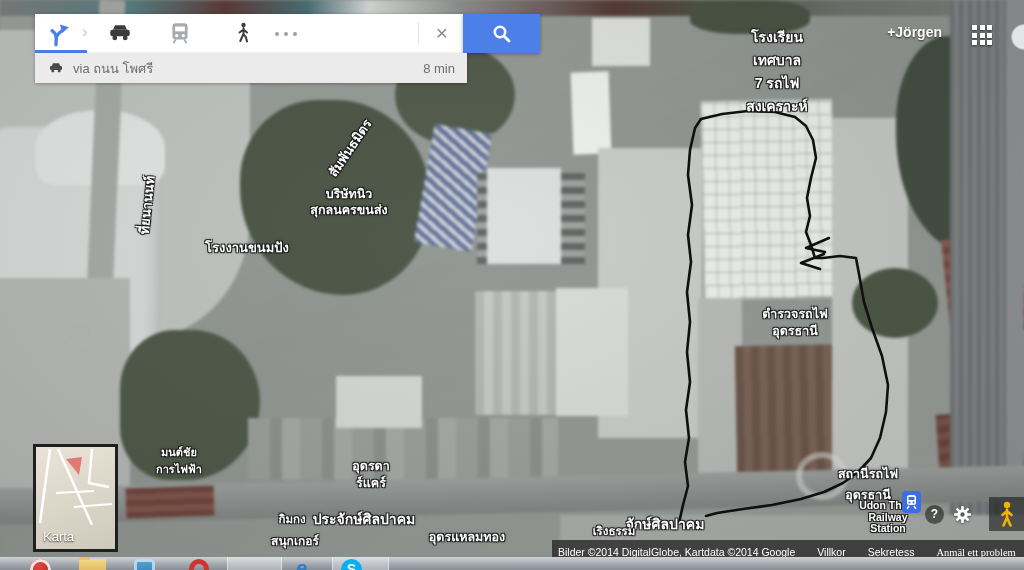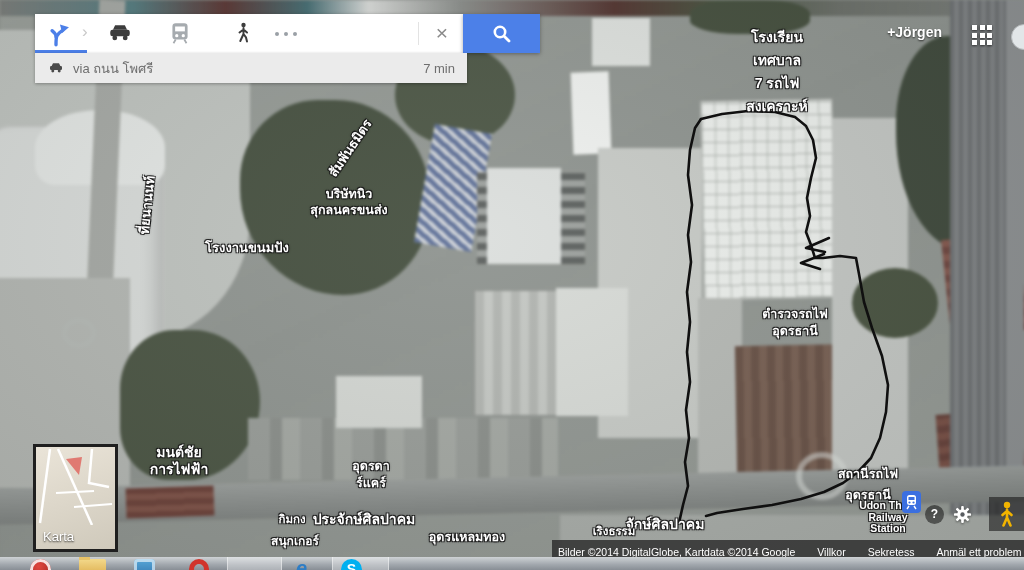--- a/index.html
+++ b/index.html
@@ -60,21 +60,21 @@
             filter:drop-shadow(0 1px 1px rgba(0,0,0,.5));}
   .pegman{position:absolute;left:989px;top:497px;width:35px;height:34px;background:rgba(25,25,25,.6);
           display:flex;align-items:center;justify-content:center;cursor:grab;}
   
   .glogo{position:absolute;left:551px;top:503px;color:#fff;font-family:"Liberation Serif",serif;
          font-weight:bold;font-size:27px;letter-spacing:.5px;text-shadow:0 1px 3px rgba(0,0,0,.8);cursor:pointer;}
   .attrib{position:absolute;left:552px;top:540px;width:472px;height:24px;background:rgba(40,40,40,.8);
           display:flex;align-items:center;font-size:10.5px;color:#fff;white-space:nowrap;}
   .attrib .copy{padding-left:6px;margin-right:auto;}
   .attrib .lnk{margin-left:22px;cursor:pointer;}
-  .attrib .lnk:last-child{margin-right:16px;}
+  .attrib .lnk:last-child{margin-right:16px;font-family:Liberation Serif, serif;}
   
   .taskbar{position:absolute;left:0;top:557px;width:1024px;height:13px;overflow:hidden;
            background:linear-gradient(180deg,#ced2d5,#a0a6ac 60%,#888e95);}
   .slot{position:absolute;top:0;height:13px;background:rgba(255,255,255,.32);
         border-left:1px solid rgba(255,255,255,.45);border-right:1px solid rgba(255,255,255,.45);}
   .ticon{position:absolute;top:2px;cursor:pointer;}
   .t-red{width:21px;height:21px;border-radius:50%;background:radial-gradient(circle at 40% 35%,#e04840,#9c1f1c);
          box-shadow:inset 0 0 0 3px rgba(255,255,255,.85);}
   .t-folder{width:27px;height:15px;background:linear-gradient(#f3d98b,#dfb254);border-radius:2px;position:relative;}
   .t-folder:before{content:"";position:absolute;left:0;top:-3px;width:11px;height:4px;
@@ -151,21 +151,21 @@
         <div class="map-label" style="left: 350px; top: 148px; font-size: 13px; transform: translate(-50%, -50%) rotate(-56deg);">
           <div>สัมพันธมิตร</div>
         </div>
         <div class="map-label" style="left: 349px; top: 202px; font-size: 12.5px; line-height: 16px; transform: translate(-50%, -50%);">
           <div>บริษัทนิว</div>
           <div>สุกลนครขนส่ง</div>
         </div>
         <div class="map-label" style="left: 247px; top: 247px; font-size: 13px; transform: translate(-50%, -50%);">
           <div>โรงงานขนมปัง</div>
         </div>
-        <div class="map-label" style="left: 179px; top: 461px; font-size: 14px; line-height: 17px; transform: translate(-50%, -50%);">
+        <div class="map-label" style="left: 179px; top: 461px; font-size: 11px; line-height: 17px; transform: translate(-50%, -50%);">
           <div>มนต์ชัย</div>
           <div>การไฟฟ้า</div>
         </div>
         <div class="map-label" style="left: 371px; top: 448px; font-size: 12.5px; line-height: 17px; transform: translate(-50%, -50%); margin-top: 27px;">
           <div>อุดรดา</div>
           <div>ร์แคร์</div>
         </div>
         <div class="map-label" style="left: 292px; top: 519px; font-size: 11.5px; transform: translate(-50%, -50%);">
           <div>กิมกง</div>
         </div>
@@ -252,21 +252,21 @@
       <span class="caricon">
         <svg width="18" height="16" viewBox="0 0 24 24" fill="#4a4a4a">
           <path d="M5.5 9l2-4.2h9L18.5 9z"></path>
             <rect x="3" y="9" width="18" height="6" rx="2"></rect>
           <circle cx="7.2" cy="16.5" r="2.2"></circle>
             <circle cx="16.8" cy="16.5" r="2.2"></circle>
         </svg>
       </span>
       <span>via</span>&nbsp;
       <span>ถนน โพศรี</span>
-      <span class="dur">7 min</span>
+      <span class="dur">8 min</span>
     </div>
   </div>
 
   <div class="profile">+Jörgen</div>
   <div class="apps-grid">
     <i></i>
       <i></i>
       <i></i>
       <i></i>
       <i></i>

